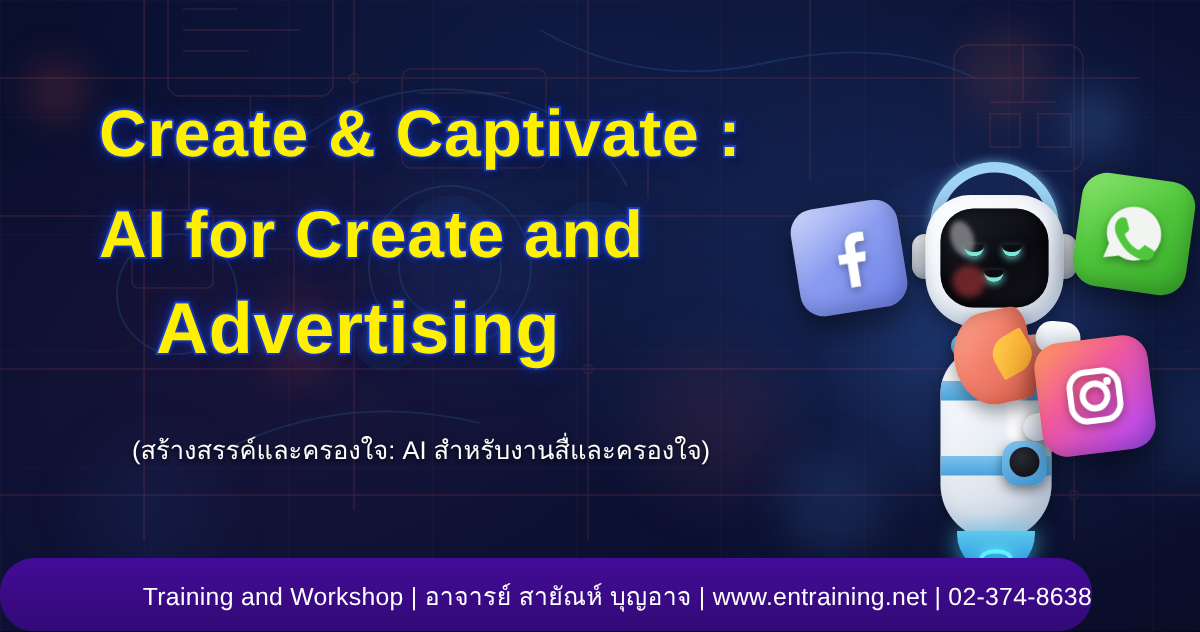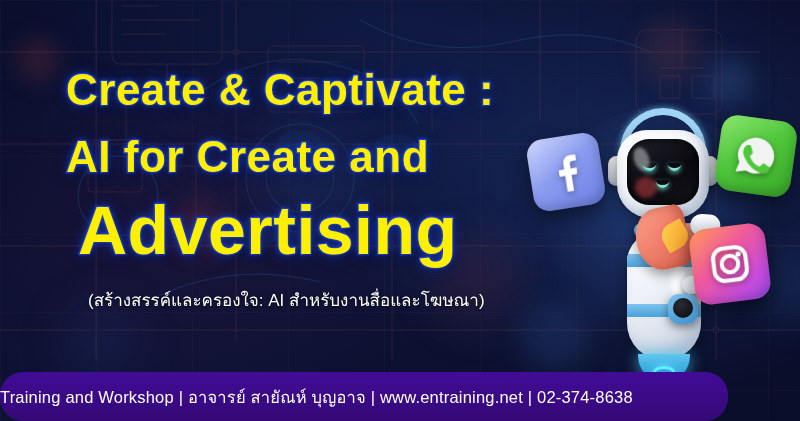--- a/index.html
+++ b/index.html
@@ -61,21 +61,21 @@
     white-space:nowrap;
     -webkit-text-stroke: 2.5px #1c3fd4;
     paint-order: stroke fill;
     text-shadow:
       0 0 6px rgba(30,70,220,0.85),
       0 0 14px rgba(25,60,200,0.55),
       2px 3px 5px rgba(0,0,0,0.55);
   }
   #title-1 { font-size:44px; padding-left:66px; }
   #title-2 { font-size:44px; padding-left:66px; margin-top:22px; }
-  #title-3 { font-size:68px; padding-left:78px; margin-top:16px; }
+  #title-3 { font-size:48px; padding-left:104px; margin-top:16px; }
 
   #subtitle {
     position:absolute;
     left:88px; top:286px;
     width:460px;
     font-size:17px;
     font-weight:400;
     color:#ffffff;
     white-space:nowrap;
     text-shadow: 0 1px 3px rgba(0,0,0,0.75);
@@ -263,21 +263,21 @@
     transform:rotate(-7deg);
   }
   .social svg { filter: drop-shadow(0 2px 3px rgba(0,0,0,0.35)); }
 
   
   #footer {
     position:absolute;
     left:0; bottom:0;
     width:728px; height:49px;
     background:linear-gradient(180deg,#420c97 0%,#3a0a85 55%,#330976 100%);
-    display:flex; align-items:center; justify-content:flex-start;border-radius:23px;
+    display:flex; align-items:center; justify-content:flex-end;border-radius:23px;
   }
   #footer-text {
     color:#ffffff;
     font-size:16.5px;
     font-weight:400;
     letter-spacing:0.2px;
     white-space:nowrap;
   }
 </style>
 </head>
@@ -335,21 +335,21 @@
     <span class="bokeh bk8"></span>
     <span class="bokeh bk9"></span>
   </div>
 
   <div id="headline">
     <div class="title-line" id="title-1">Create &amp; Captivate :</div>
     <div class="title-line" id="title-2">AI for Create and</div>
     <div class="title-line" id="title-3">Advertising</div>
   </div>
 
-  <div id="subtitle">(สร้างสรรค์และครองใจ: AI สำหรับงานสื่อและโฆษณา)</div>
+  <div id="subtitle">(สร้างสรรค์และครองใจ: AI สำหรับงานสื่และครองใจ)</div>
 
   <div id="artwork">
     <div class="art-glow"></div>
 
     <div class="robot">
       <div class="rb-headphone-band"></div>
       <div class="rb-ear l"></div>
       <div class="rb-ear r"></div>
       <div class="rb-head"></div>
       <div class="rb-face">

